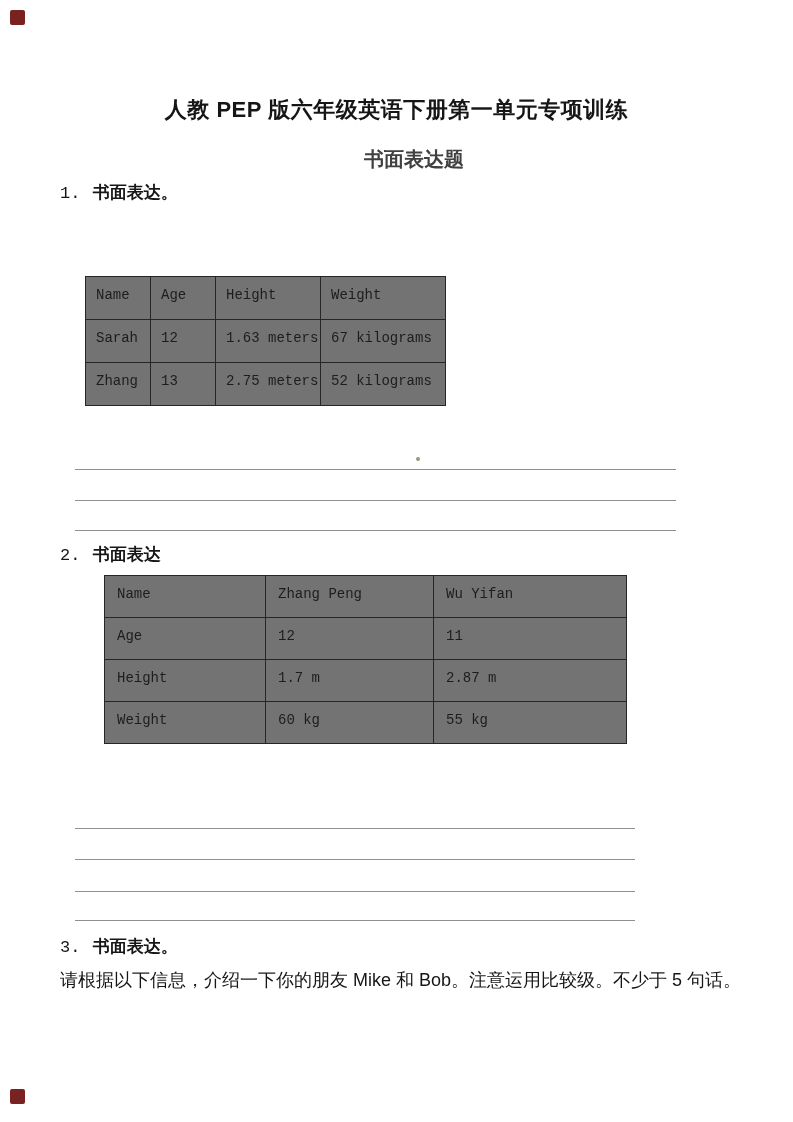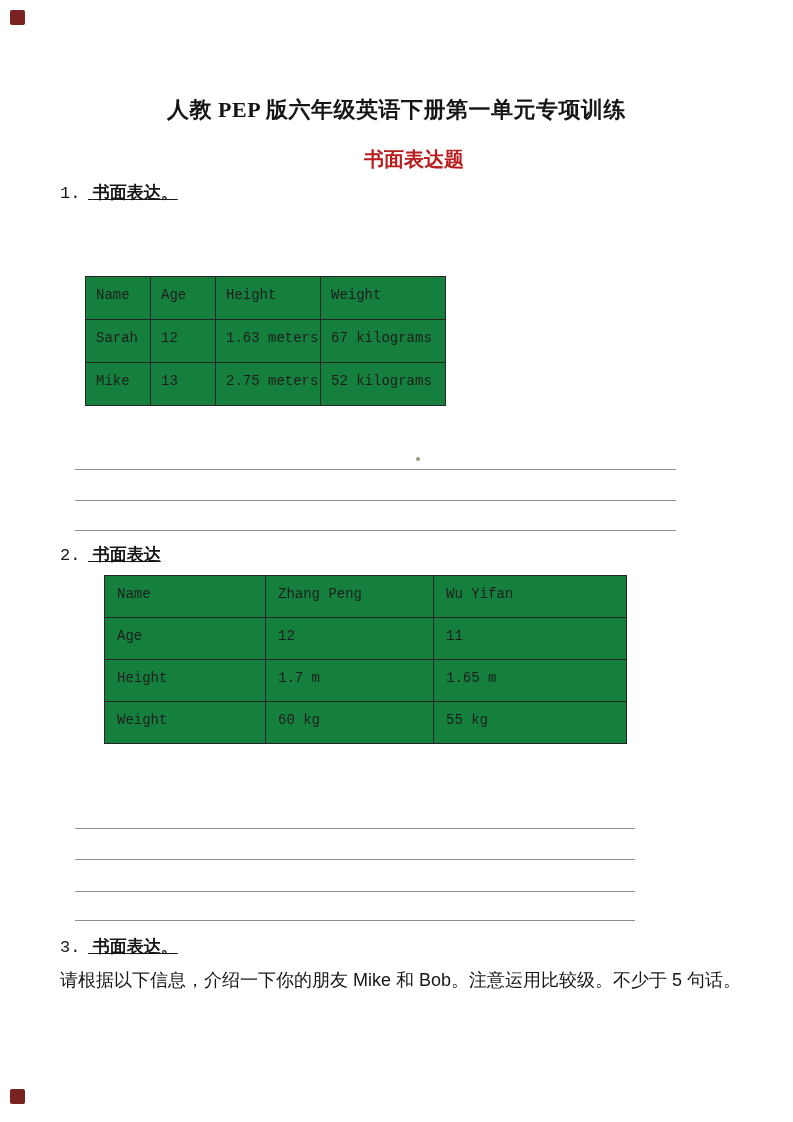--- a/index.html
+++ b/index.html
@@ -12,37 +12,37 @@
     color:#161616;
     font-family:"Liberation Sans", sans-serif;
     overflow:hidden;
   }
   .corner-mark { position:absolute; left:10px; width:15px; height:15px; border-radius:2px; }
   .corner-mark.top { top:10px; }
   .corner-mark.bottom { top:1089px; }
 
   .doc-title {
     position:absolute; top:95px; left:0; width:100%;
-    text-align:center; font-size:22px; font-weight:700; letter-spacing:0.5px;font-family:Liberation Serif, serif;
+    text-align:center; font-size:22px; font-weight:700; letter-spacing:0.5px;
   }
   .doc-subtitle {
     position:absolute; top:146px; left:0; width:100%;
     text-align:center; font-size:20px; font-weight:700;
   }
 
-  .q-head { position:absolute; left:60px; font-size:17px; font-weight:600; white-space:nowrap;text-decoration:underline; }
+  .q-head { position:absolute; left:60px; font-size:17px; font-weight:600; white-space:nowrap; }
   .q-head .q-num { font-family:"Liberation Mono", monospace; font-weight:500; display:inline-block; width:28px; }
 
   .prompt {
     position:absolute; left:63px; width:652px;
     font-size:17px; font-weight:500; line-height:38px;
     text-indent:2em; text-align:justify;
   }
 
-  table { position:absolute; border-collapse:collapse; table-layout:fixed; background:#15803d; }
+  table { position:absolute; border-collapse:collapse; table-layout:fixed; background:#737373; }
   td {
     border:1.5px solid #262626;
     font-family:"Liberation Mono", monospace;
     font-size:14px; color:#1d1d1d;
     vertical-align:top; padding:10px 4px 0 10px;
     overflow:hidden; white-space:nowrap;
   }
   .t1 { left:85px; top:276px; width:360px; }
   .t1 td { height:43px; }
   .t2 { left:104px; top:575px; width:522px; }
@@ -61,21 +61,21 @@
 </style>
 </head>
 <body>
 
 <div class="page">
 
   <div class="corner-mark top" style="background: rgb(122, 33, 33);"></div>
   <div class="corner-mark bottom" style="background: rgb(122, 33, 33);"></div>
 
   <h1 class="doc-title">人教 PEP 版六年级英语下册第一单元专项训练</h1>
-  <h2 class="doc-subtitle" style="color: #b91c1c; padding-left: 35px;">书面表达题</h2>
+  <h2 class="doc-subtitle" style="color: #404040; padding-left: 35px;">书面表达题</h2>
 
   <div class="q-head" style="top:181px">
     <span class="q-num">1.</span>
     <span>书面表达。</span>
   </div>
 
   <table class="t1">
     <colgroup>
         <col style="width:65px">
         <col style="width:65px">
@@ -89,21 +89,21 @@
         <td>Height</td>
         <td>Weight</td>
       </tr>
       <tr>
         <td>Sarah</td>
         <td>12</td>
         <td>1.63 meters</td>
         <td>67 kilograms</td>
       </tr>
       <tr>
-        <td>Mike</td>
+        <td>Zhang</td>
         <td>13</td>
         <td>2.75 meters</td>
         <td>52 kilograms</td>
       </tr>
     </tbody>
   </table>
 
   <span class="stray-dot"></span>
 
   <div class="writing-line set1" style="top:469px"></div>
@@ -128,21 +128,21 @@
         <td>Wu Yifan</td>
       </tr>
       <tr>
         <td>Age</td>
         <td>12</td>
         <td>11</td>
       </tr>
       <tr>
         <td>Height</td>
         <td>1.7 m</td>
-        <td>1.65 m</td>
+        <td>2.87 m</td>
       </tr>
       <tr>
         <td>Weight</td>
         <td>60 kg</td>
         <td>55 kg</td>
       </tr>
     </tbody>
   </table>
 
 

